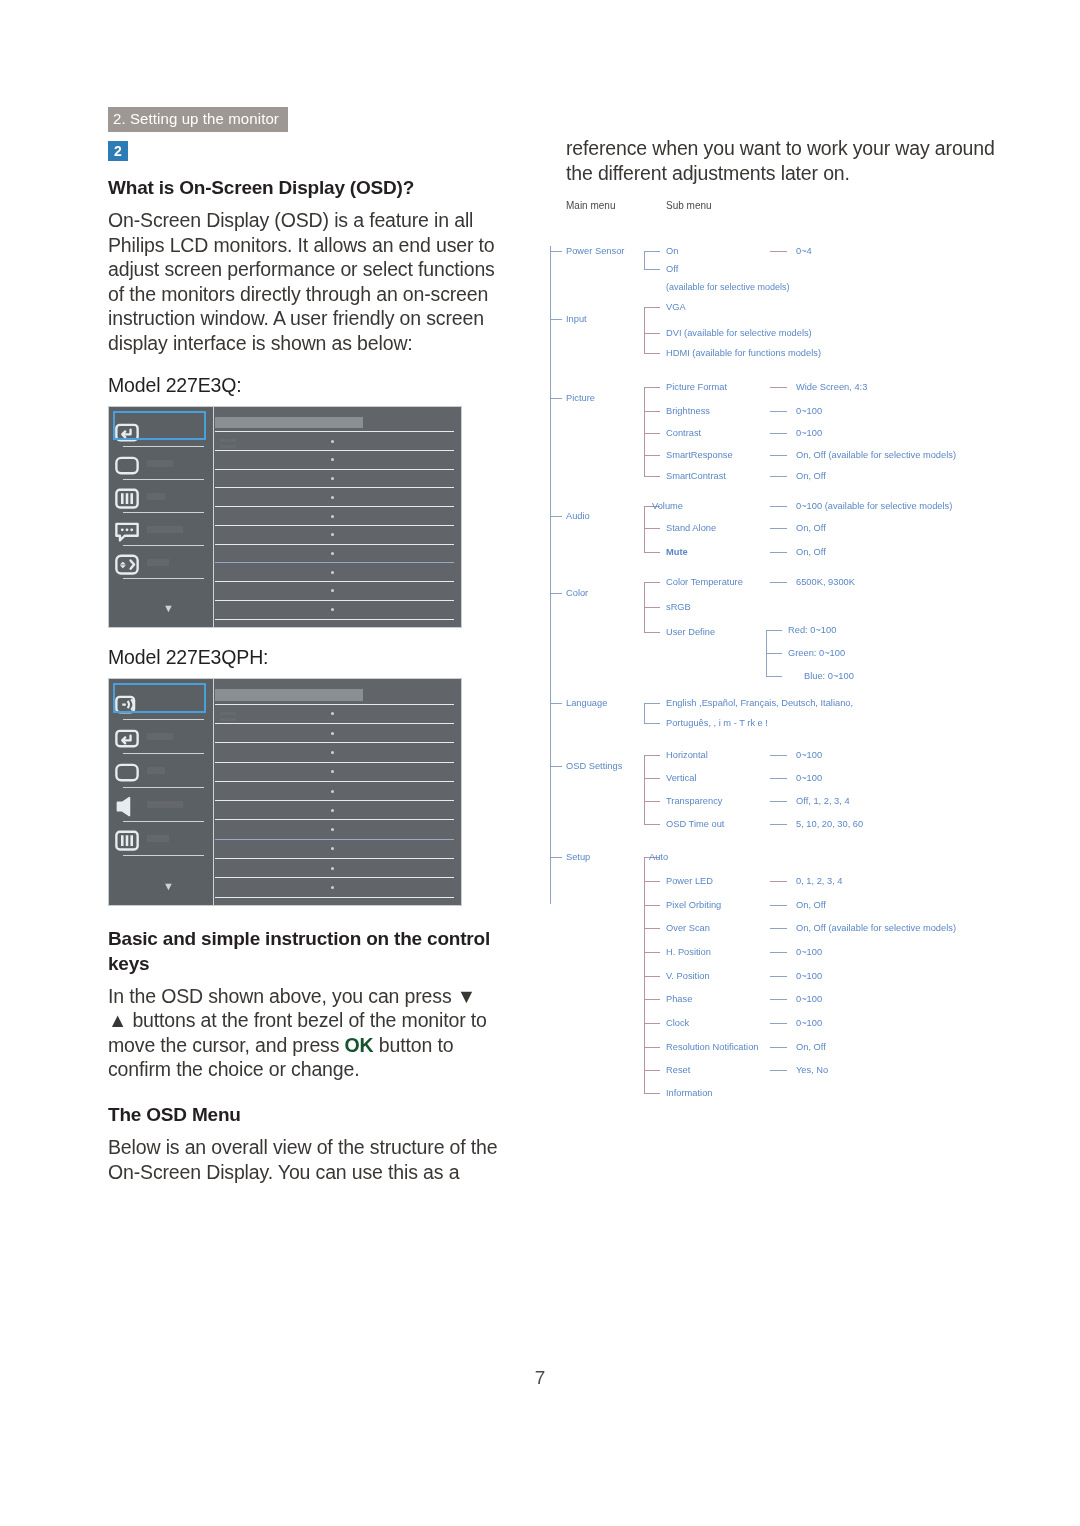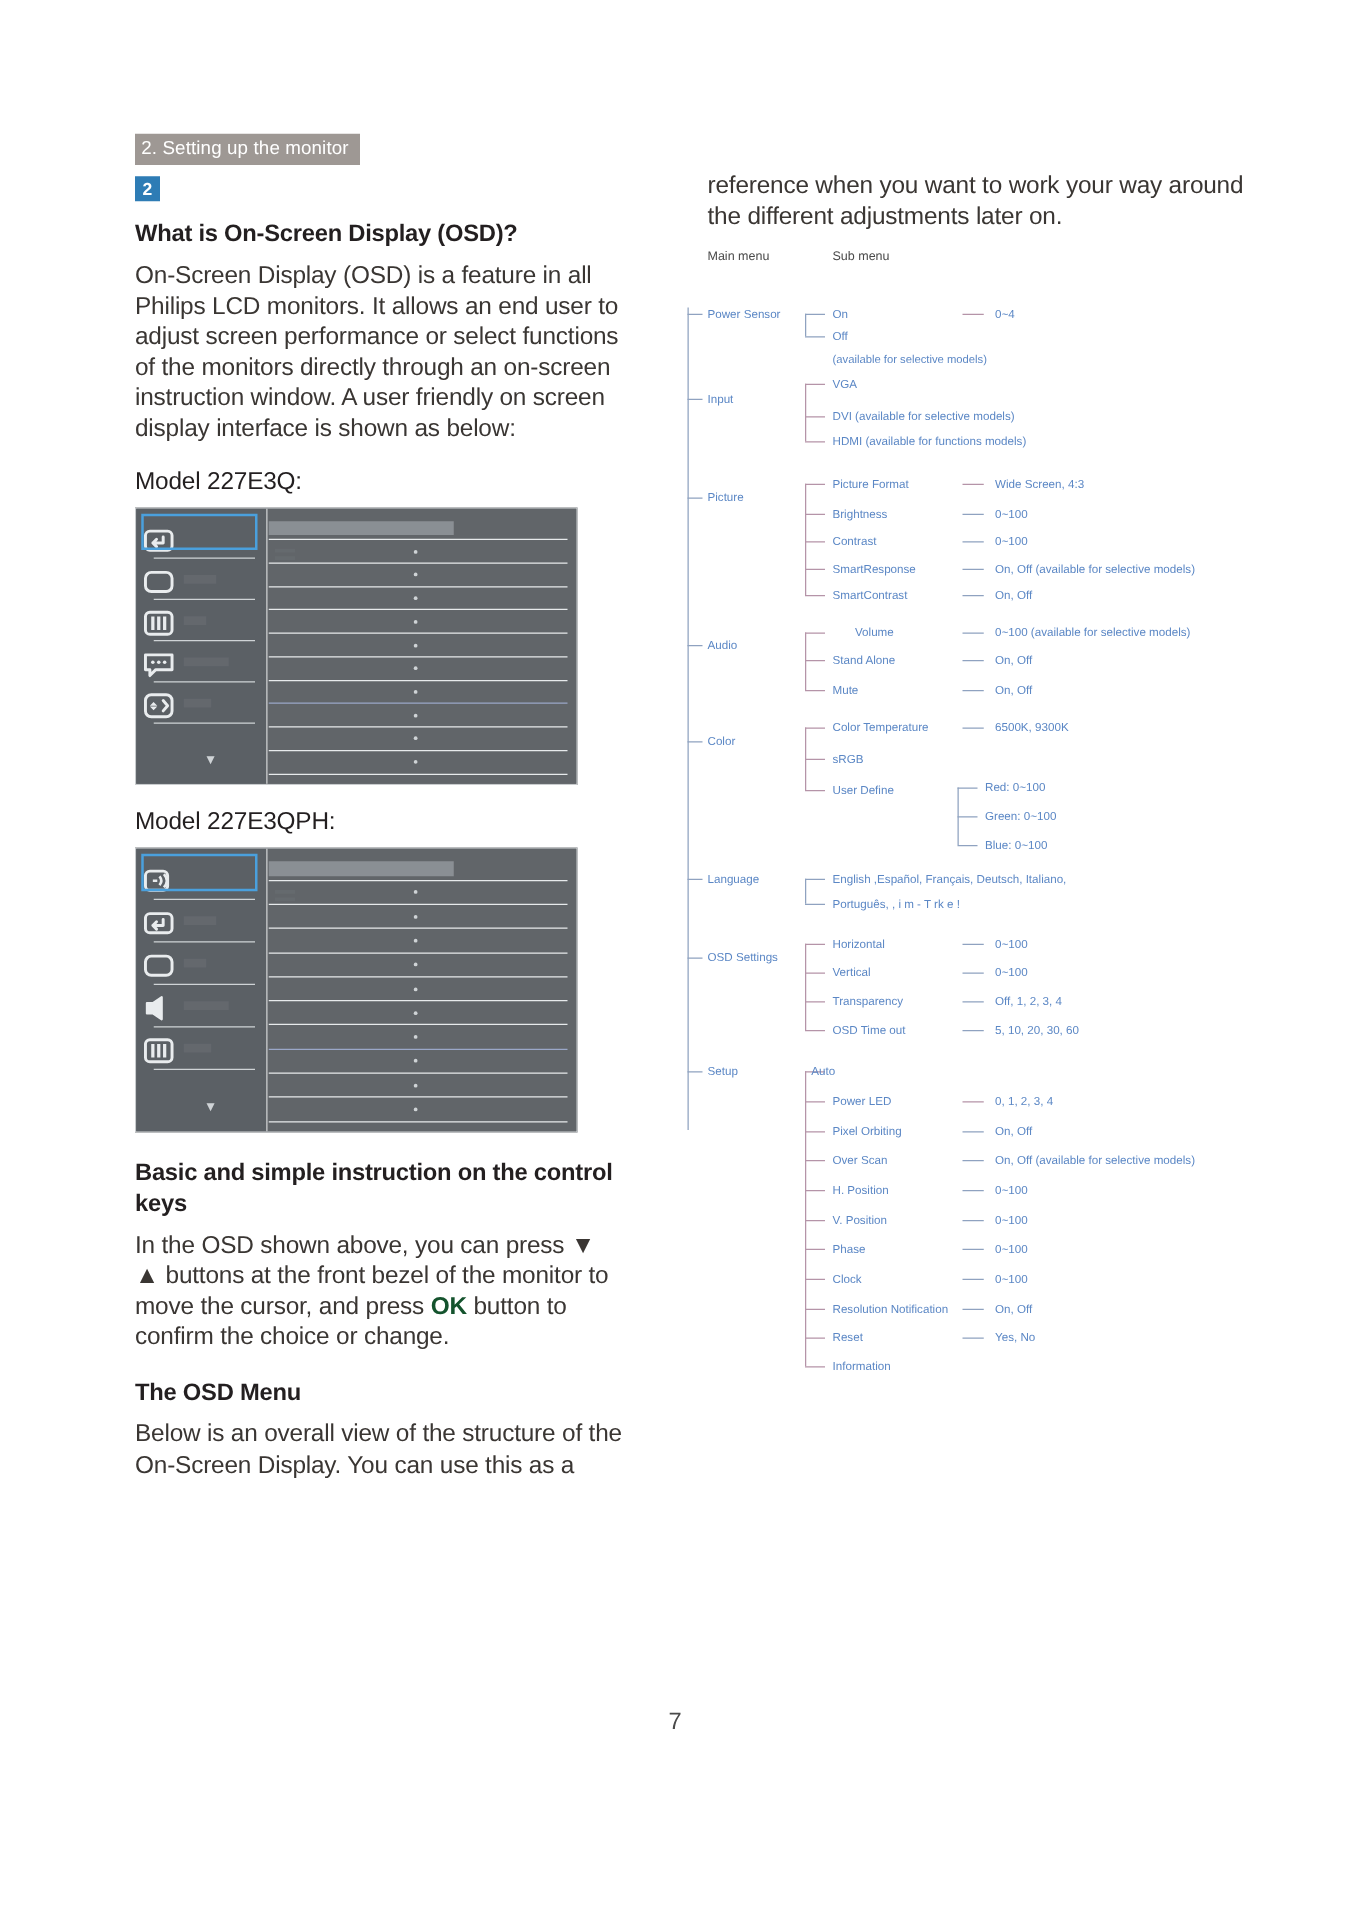--- a/index.html
+++ b/index.html
@@ -283,49 +283,49 @@
       <div class="dash" style="left:222px;top:255px;"></div>
       <div class="t" style="left:248px;top:250px;">On, Off (available for selective models)</div>
       <div class="tick mauve" style="left:96px;top:276px;width:16px;"></div>
       <div class="t" style="left:118px;top:271px;">SmartContrast</div>
       <div class="dash" style="left:222px;top:276px;"></div>
       <div class="t" style="left:248px;top:271px;">On, Off</div>
       <div class="tick" style="left:2px;top:316px;width:12px;"></div>
       <div class="t" style="left:18px;top:311px;">Audio</div>
       <div class="spine mauve" style="left:96px;top:306px;height:46px;"></div>
       <div class="tick mauve" style="left:96px;top:306px;width:16px;"></div>
-      <div class="t" style="left:136px;top:301px;">Volume</div>
+      <div class="t" style="left:104px;top:301px;">Volume</div>
       <div class="dash" style="left:222px;top:306px;"></div>
       <div class="t" style="left:248px;top:301px;">0~100 (available for selective models)</div>
       <div class="tick mauve" style="left:96px;top:328px;width:16px;"></div>
       <div class="t" style="left:118px;top:323px;">Stand Alone</div>
       <div class="dash" style="left:222px;top:328px;"></div>
       <div class="t" style="left:248px;top:323px;">On, Off</div>
       <div class="tick mauve" style="left:96px;top:352px;width:16px;"></div>
-      <div class="t" style="left:118px;top:347px;">Mute</div>
+      <div class="t" style="left:118px;top:347px;font-weight:bold;">Mute</div>
       <div class="dash" style="left:222px;top:352px;"></div>
       <div class="t" style="left:248px;top:347px;">On, Off</div>
       <div class="tick" style="left:2px;top:393px;width:12px;"></div>
       <div class="t" style="left:18px;top:388px;">Color</div>
       <div class="spine mauve" style="left:96px;top:382px;height:50px;"></div>
       <div class="tick mauve" style="left:96px;top:382px;width:16px;"></div>
       <div class="t" style="left:118px;top:377px;">Color Temperature</div>
       <div class="dash" style="left:222px;top:382px;"></div>
       <div class="t" style="left:248px;top:377px;">6500K, 9300K</div>
       <div class="tick mauve" style="left:96px;top:407px;width:16px;"></div>
       <div class="t" style="left:118px;top:402px;">sRGB</div>
       <div class="tick mauve" style="left:96px;top:432px;width:16px;"></div>
       <div class="t" style="left:118px;top:427px;">User Define</div>
       <div class="spine" style="left:218px;top:430px;height:46px;"></div>
       <div class="tick" style="left:218px;top:430px;width:16px;"></div>
       <div class="t" style="left:240px;top:425px;">Red: 0~100</div>
       <div class="tick" style="left:218px;top:453px;width:16px;"></div>
       <div class="t" style="left:240px;top:448px;">Green: 0~100</div>
       <div class="tick" style="left:218px;top:476px;width:16px;"></div>
-      <div class="t" style="left:240px;top:471px;">Blue: 0~100</div>
+      <div class="t" style="left:256px;top:471px;">Blue: 0~100</div>
       <div class="tick" style="left:2px;top:503px;width:12px;"></div>
       <div class="t" style="left:18px;top:498px;">Language</div>
       <div class="spine" style="left:96px;top:503px;height:20px;"></div>
       <div class="tick" style="left:96px;top:503px;width:16px;"></div>
       <div class="t" style="left:118px;top:498px;">English ,Español, Français, Deutsch, Italiano,</div>
       <div class="tick" style="left:96px;top:523px;width:16px;"></div>
       <div class="t" style="left:118px;top:518px;">Português,          ,     i m -   T rk e  !</div>
       <div class="tick" style="left:2px;top:566px;width:12px;"></div>
       <div class="t" style="left:18px;top:561px;">OSD Settings</div>
       <div class="spine mauve" style="left:96px;top:555px;height:69px;"></div>

